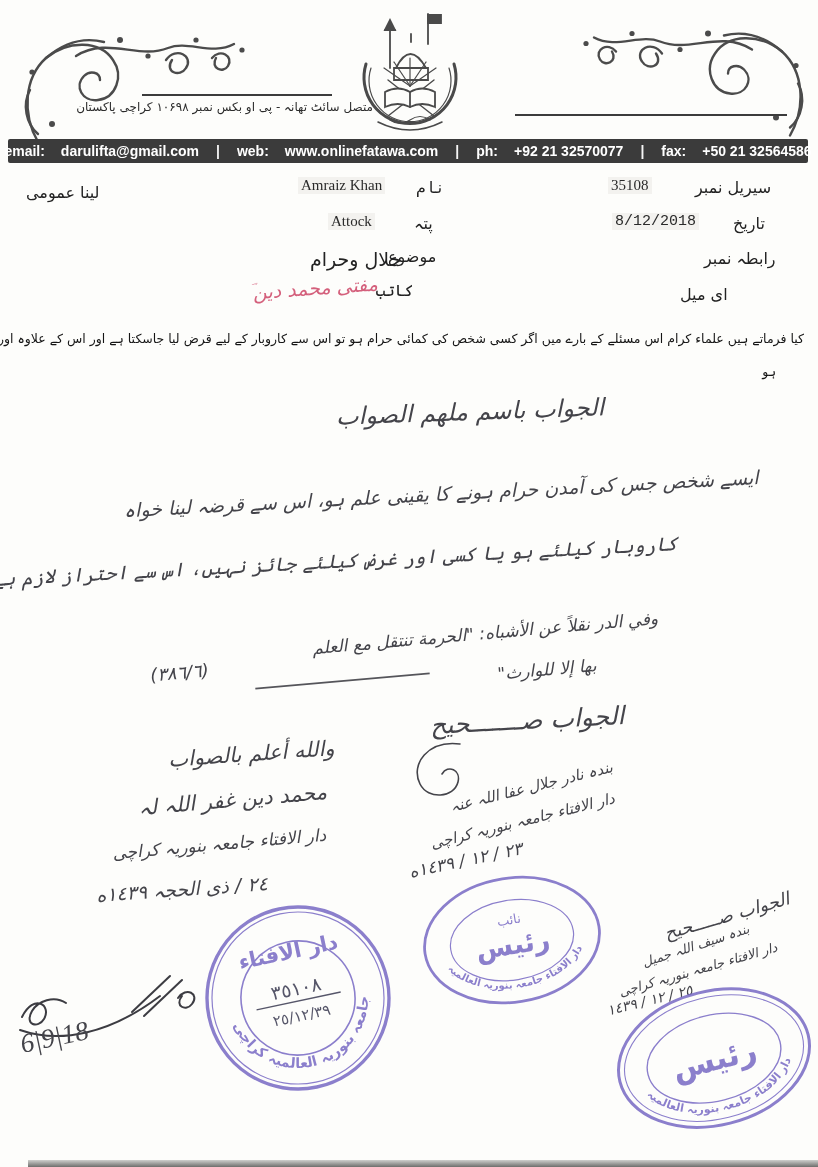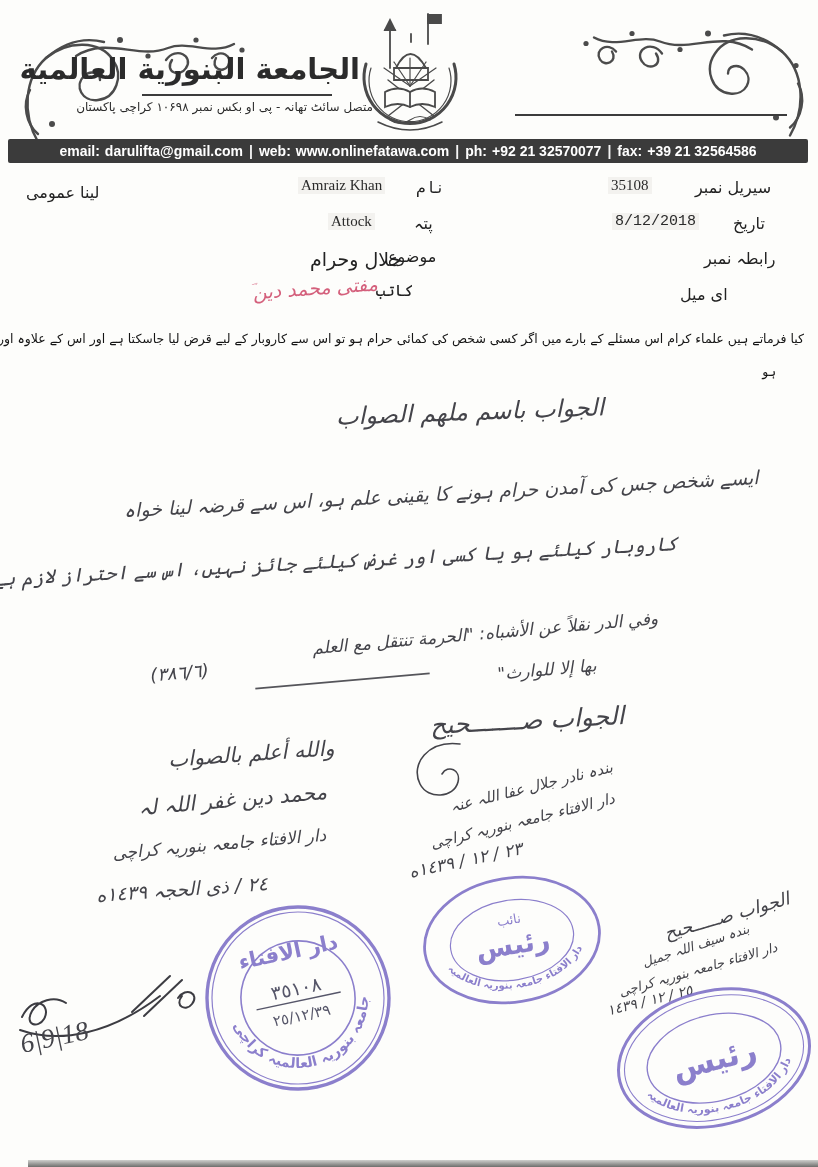--- a/index.html
+++ b/index.html
@@ -8,21 +8,21 @@
   .abs{position:absolute;}
   .rtl{direction:rtl;unicode-bidi:isolate;}
   .urdu-label{font-size:16px;color:#222;white-space:nowrap;}
   .latin-val{font-family:"Liberation Serif",serif;font-size:15px;color:#2a2a2a;
              background:#f3f2ef;padding:0 3px;white-space:nowrap;}
   .hand{color:#44444a;font-style:italic;white-space:nowrap;}
   .hand-red{color:#d4607c;font-style:italic;white-space:nowrap;}
   .title-calli{font-weight:bold;color:#2b2b2b;text-align:center;white-space:nowrap;}
   .hr-line{background:#3c3c3c;height:2px;}
   .contact-bar{background:#3b3b3b;color:#ffffff;display:flex;align-items:center;
-               justify-content:center;gap:5px;font-family:"Liberation Sans",sans-serif;
+               justify-content:center;gap:16px;font-family:"Liberation Sans",sans-serif;
                font-weight:bold;font-size:14px;border-radius:2px;white-space:nowrap;}
   .contact-bar .sep{opacity:.95;padding:0 1px;}
   .question-line{font-size:12.5px;color:#151515;white-space:nowrap;}
   .stamp{opacity:.88;}
   .scan-edge{background:linear-gradient(#cfcfcd,#6e6e6c);}
   svg text{font-family:"DejaVu Sans",sans-serif;}
 </style>
 </head>
 <body>
 
@@ -46,21 +46,20 @@
       </g>
     </defs>
     <use href="#corner-orn"></use>
   </svg>
   <svg class="abs" style="right:6px;top:16px;" width="250" height="130" viewBox="0 0 250 115">
     <use href="#corner-orn" transform="translate(250,0) scale(-1,1)"></use>
   </svg>
 
   <div class="abs hr-line" style="left:515px;top:114px;width:272px;"></div>
 
-  <div class="abs title-calli rtl" style="left:110px;top:52px;width:250px;font-size:29px;">الجامعة البنورية العالمية</div>
   <div class="abs hr-line" style="left:142px;top:94px;width:190px;height:1.6px;"></div>
   <div class="abs rtl" style="left:88px;top:100px;width:285px;font-size:12px;text-align:right;color:#2c2c2c;white-space:nowrap;">متصل سائٹ تھانہ - پی او بکس نمبر ۱۰۶۹۸ کراچی پاکستان</div>
 
   <svg class="abs" style="left:350px;top:6px;" width="120" height="130" viewBox="0 0 120 130">
     <g fill="none" stroke="#4a4a4a" stroke-width="1.8" stroke-linecap="round">
       <path d="M78,8 v30"></path>
       <path d="M78,9 h13 v8 h-13 z" fill="#4a4a4a"></path>
       <path d="M40,18 v44"></path>
       <path d="M35,24 l5,-10 l5,10 z" fill="#4a4a4a"></path>
       <path d="M35,24 h10"></path>
@@ -88,21 +87,21 @@
     <span>email:</span>
     <span>darulifta@gmail.com</span>
     <span class="sep">|</span>
     <span>web:</span>
     <span>www.onlinefatawa.com</span>
     <span class="sep">|</span>
     <span>ph:</span>
     <span>+92 21 32570077</span>
     <span class="sep">|</span>
     <span>fax:</span>
-    <span>+39 21 32564586</span>
+    <span>+50 21 32564586</span>
   </div>
 
   <span class="abs latin-val" style="left:608px;top:177px;">35108</span>
   <span class="abs urdu-label rtl" style="left:695px;top:178px;">سیریل نمبر</span>
 
   <span class="abs latin-val" style="left:612px;top:213px;font-family:Liberation Mono, monospace;">8/12/2018</span>
   <span class="abs urdu-label rtl" style="left:733px;top:214px;">تاریخ</span>
 
   <span class="abs urdu-label rtl" style="left:704px;top:249px;">رابطہ نمبر</span>
   <span class="abs urdu-label rtl" style="left:680px;top:285px;">ای میل</span>

